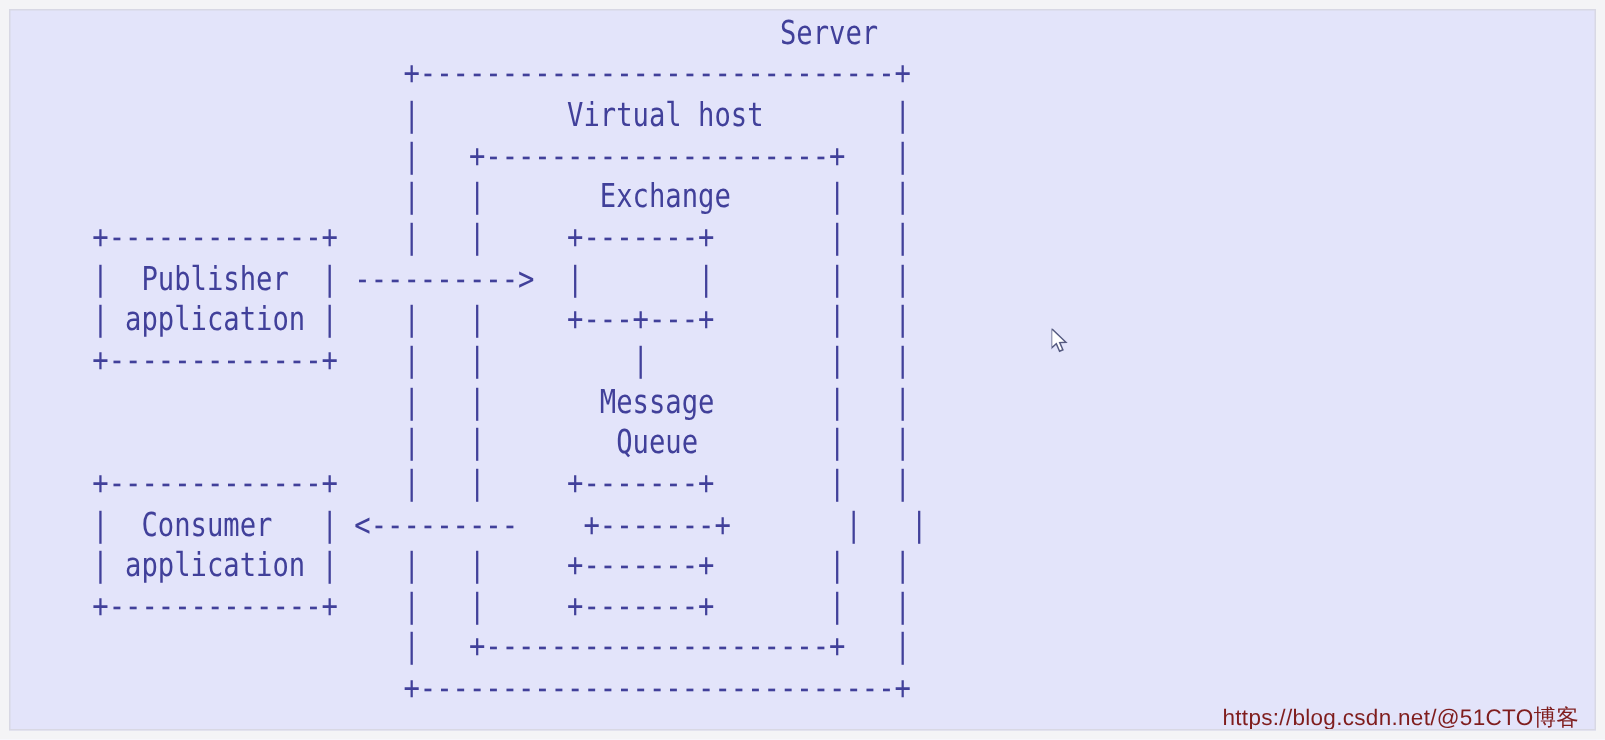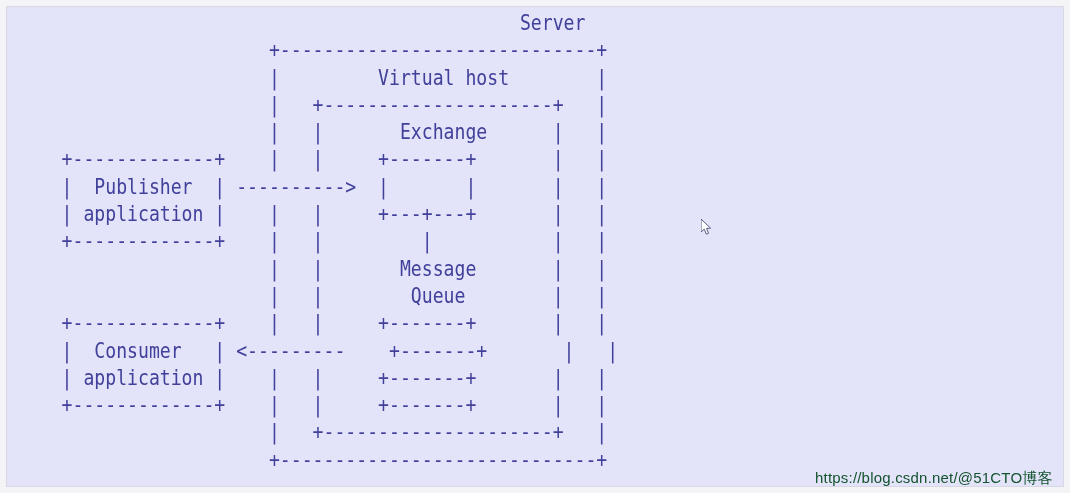--- a/index.html
+++ b/index.html
@@ -42,21 +42,21 @@
     transform: scaleX(0.824);
     transform-origin: 0 0;
     -webkit-font-smoothing: antialiased;
   }
   .wm {
     position: absolute;
     left: 808px;
     top: 462px;
     font-family: "Liberation Sans", sans-serif;
     font-size: 15px;
-    color: #14532d;
+    color: #7f1d1d;
     letter-spacing: 0.2px;
     white-space: nowrap;
     pointer-events: none;
     user-select: none;
   }
   .wm .cn { font-family: "DejaVu Sans", sans-serif; }
   #cursor {
     position: absolute;
     left: 694px;
     top: 212px;

